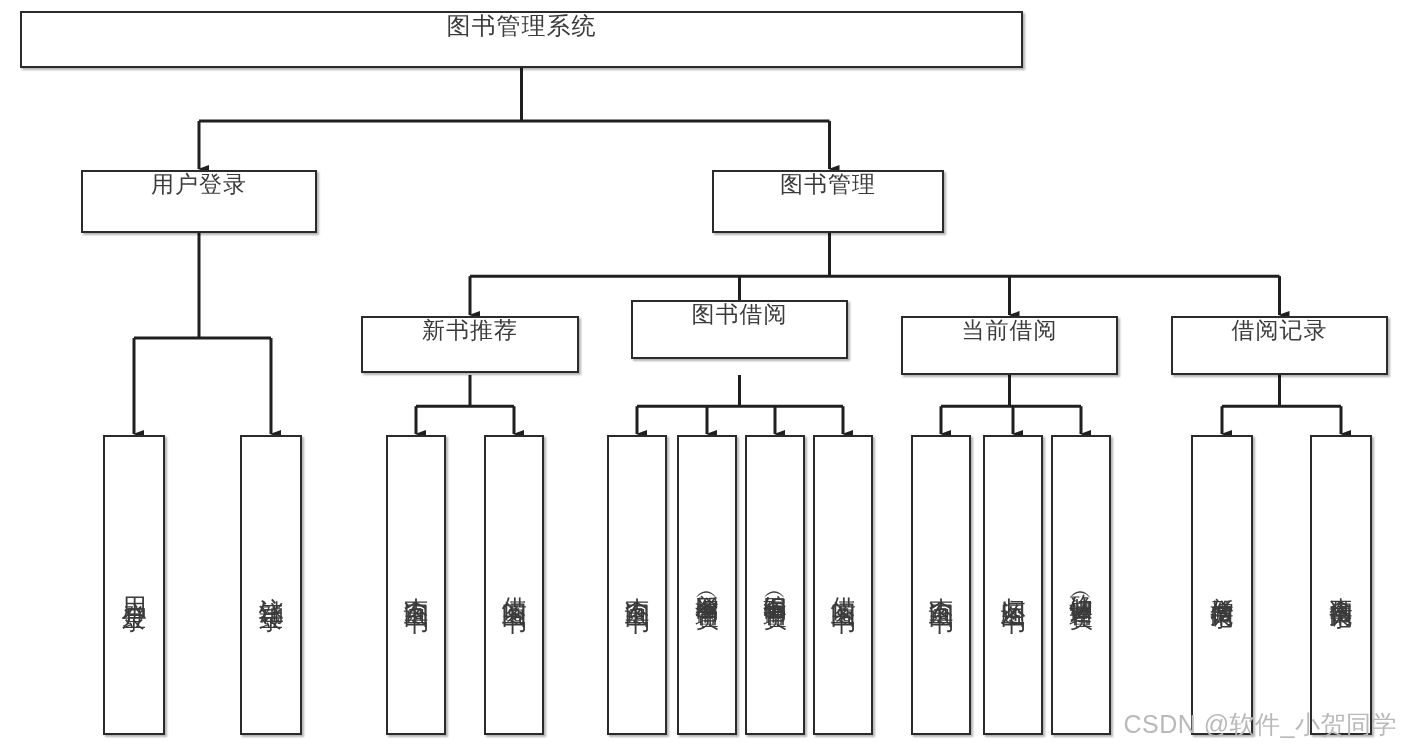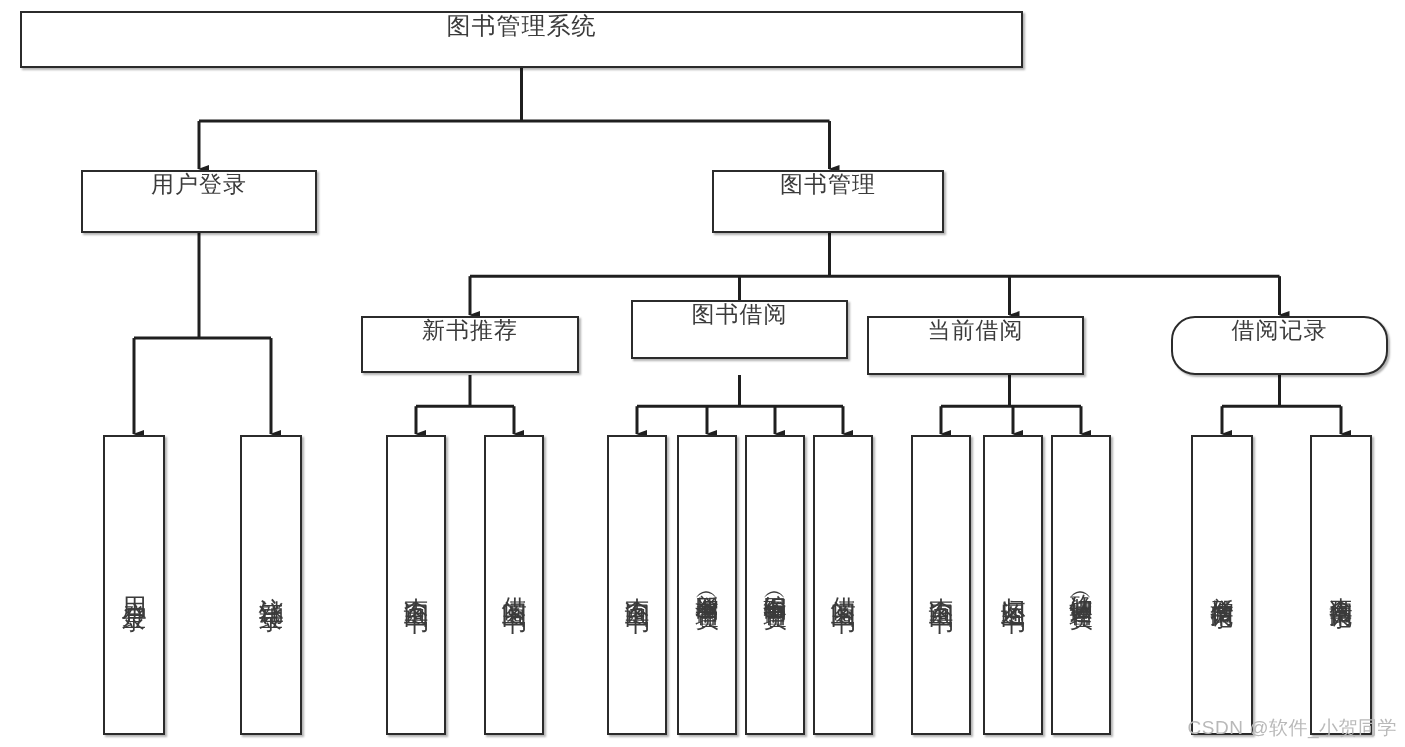--- a/index.html
+++ b/index.html
@@ -66,21 +66,21 @@
     max-height: 100%;
   }
   .node.vert.narrow .lbl {
     font-size: 23px;
     letter-spacing: 2px;
   }
   #watermark {
     position: absolute;
     right: 8px;
     bottom: 6px;
-    font-size: 19px;
+    font-size: 25px;
     color: #b9b9b9;
     letter-spacing: 0.5px;
     white-space: nowrap;
     z-index: 5;
   }
 </style>
 </head>
 <body>
 
 <div id="canvas">
@@ -135,24 +135,24 @@
       </div>
       <div class="node horiz" style="left: 712px; top: 170px; width: 232px; height: 63px;">
         <span class="lbl">图书管理</span>
       </div>
       <div class="node horiz" style="left: 361px; top: 316px; width: 218px; height: 57px;">
         <span class="lbl">新书推荐</span>
       </div>
       <div class="node horiz" style="left: 631px; top: 300px; width: 217px; height: 59px;">
         <span class="lbl">图书借阅</span>
       </div>
-      <div class="node horiz" style="left: 867px; top: 316px; width: 217px; height: 59px;">
+      <div class="node horiz" style="left: 901px; top: 316px; width: 217px; height: 59px;">
         <span class="lbl">当前借阅</span>
       </div>
-      <div class="node horiz" style="left: 1171px; top: 316px; width: 217px; height: 59px; border-radius: 24px;">
+      <div class="node horiz" style="left: 1171px; top: 316px; width: 217px; height: 59px;">
         <span class="lbl">借阅记录</span>
       </div>
       <div class="node vert" style="left: 103px; top: 435px; width: 62px; height: 300px;">
         <span class="lbl">用户登录</span>
       </div>
       <div class="node vert" style="left: 240px; top: 435px; width: 62px; height: 300px;">
         <span class="lbl">注销登录</span>
       </div>
       <div class="node vert" style="left: 386px; top: 435px; width: 60px; height: 300px;">
         <span class="lbl">查询图书</span>

